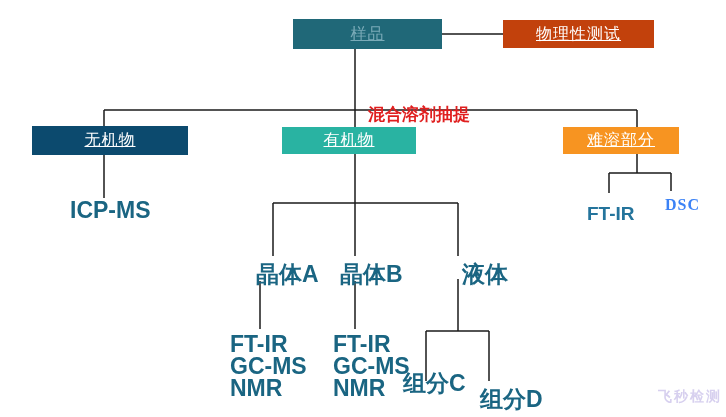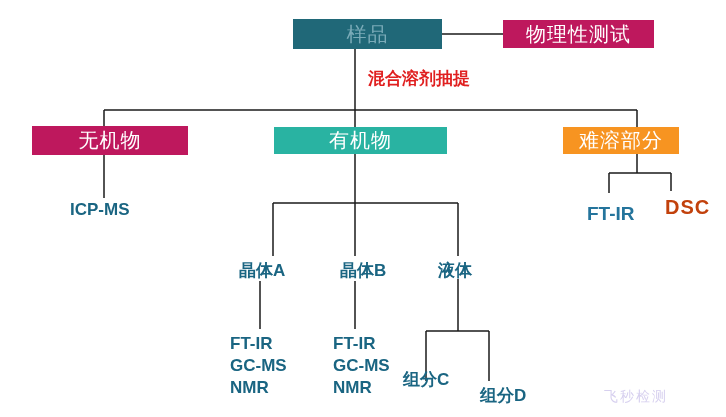--- a/index.html
+++ b/index.html
@@ -3,34 +3,34 @@
 <meta charset="utf-8">
 <style>
   html,body{margin:0;padding:0;background:#fff;}
   .stage{
     position:relative;width:726px;height:417px;background:#ffffff;
     font-family:"Liberation Sans","DejaVu Sans",sans-serif;overflow:hidden;
   }
   .lines{position:absolute;left:0;top:0;width:726px;height:417px;}
   .box{
     position:absolute;display:flex;align-items:center;justify-content:center;
-    font-size:20px;letter-spacing:1px;white-space:nowrap;
+    font-size:16px;letter-spacing:1px;white-space:nowrap;text-decoration:underline;
   }
   .box-sample{left:293px;top:19px;width:149px;height:30px;background:#206878;color:#7aabb8;}
-  .box-physical{left:503px;top:20px;width:151px;height:28px;background:#be185d;color:#ffffff;}
-  .box-inorganic{left:32px;top:126px;width:156px;height:29px;background:#be185d;color:#ffffff;}
-  .box-organic{left:274px;top:127px;width:173px;height:27px;background:#29b3a2;color:#ffffff;}
+  .box-physical{left:503px;top:20px;width:151px;height:28px;background:#c2410c;color:#ffffff;}
+  .box-inorganic{left:32px;top:126px;width:156px;height:29px;background:#0c4a6e;color:#ffffff;}
+  .box-organic{left:282px;top:127px;width:134px;height:27px;background:#29b3a2;color:#ffffff;}
   .box-insoluble{left:563px;top:127px;width:116px;height:27px;background:#f79421;color:#ffffff;}
   .lbl{position:absolute;white-space:nowrap;}
-  .teal{color:#1a6582;font-weight:600;font-size:17px;}
-  .red{color:#e01f1f;font-weight:600;font-size:17px;}
+  .teal{color:#1a6582;font-weight:600;font-size:23px;}
+  .red{color:#e01f1f;font-weight:600;font-size:17px;margin-top:36px;}
   .methods{line-height:22px;}
   .ftir-right{left:587px;top:203px;font-size:19px;color:#24749c;}
-  .dsc{left:665px;top:196px;font-size:20px;color:#c2410c;font-weight:600;letter-spacing:1px;}
-  .watermark{left:604px;top:388px;font-size:14px;color:#d7d0ef;letter-spacing:2px;font-weight:400;}
+  .dsc{left:665px;top:196px;font-size:16px;color:#3b82f6;font-weight:600;letter-spacing:1px;font-family:Liberation Serif, serif;}
+  .watermark{left:658px;top:388px;font-size:14px;color:#d7d0ef;letter-spacing:2px;font-weight:700;}
 </style>
 </head>
 <body>
 
 <div class="stage">
 
   <svg class="lines" viewBox="0 0 726 417" xmlns="http://www.w3.org/2000/svg">
     <g stroke="#1a1a1a" stroke-width="1.5" fill="none">
 
       <line x1="442" y1="34" x2="503" y2="34"></line>
@@ -68,23 +68,23 @@
   <div class="box box-inorganic">无机物</div>
   <div class="box box-organic">有机物</div>
   <div class="box box-insoluble">难溶部分</div>
 
   <div class="lbl red" style="left:368px;top:67px;">混合溶剂抽提</div>
 
   <div class="lbl teal methods" style="left:70px;top:199px;">
     <div>ICP-MS</div>
   </div>
 
-  <div class="lbl teal" style="left:239px;top:259px;">晶体A</div>
+  <div class="lbl teal" style="left:256px;top:259px;">晶体A</div>
   <div class="lbl teal" style="left:340px;top:259px;">晶体B</div>
-  <div class="lbl teal" style="left:438px;top:259px;">液体</div>
+  <div class="lbl teal" style="left:462px;top:259px;">液体</div>
 
   <div class="lbl teal methods" style="left:230px;top:333px;">
     <div>FT-IR</div>
     <div>GC-MS</div>
     <div>NMR</div>
   </div>
 
   <div class="lbl teal methods" style="left:333px;top:333px;">
     <div>FT-IR</div>
     <div>GC-MS</div>

